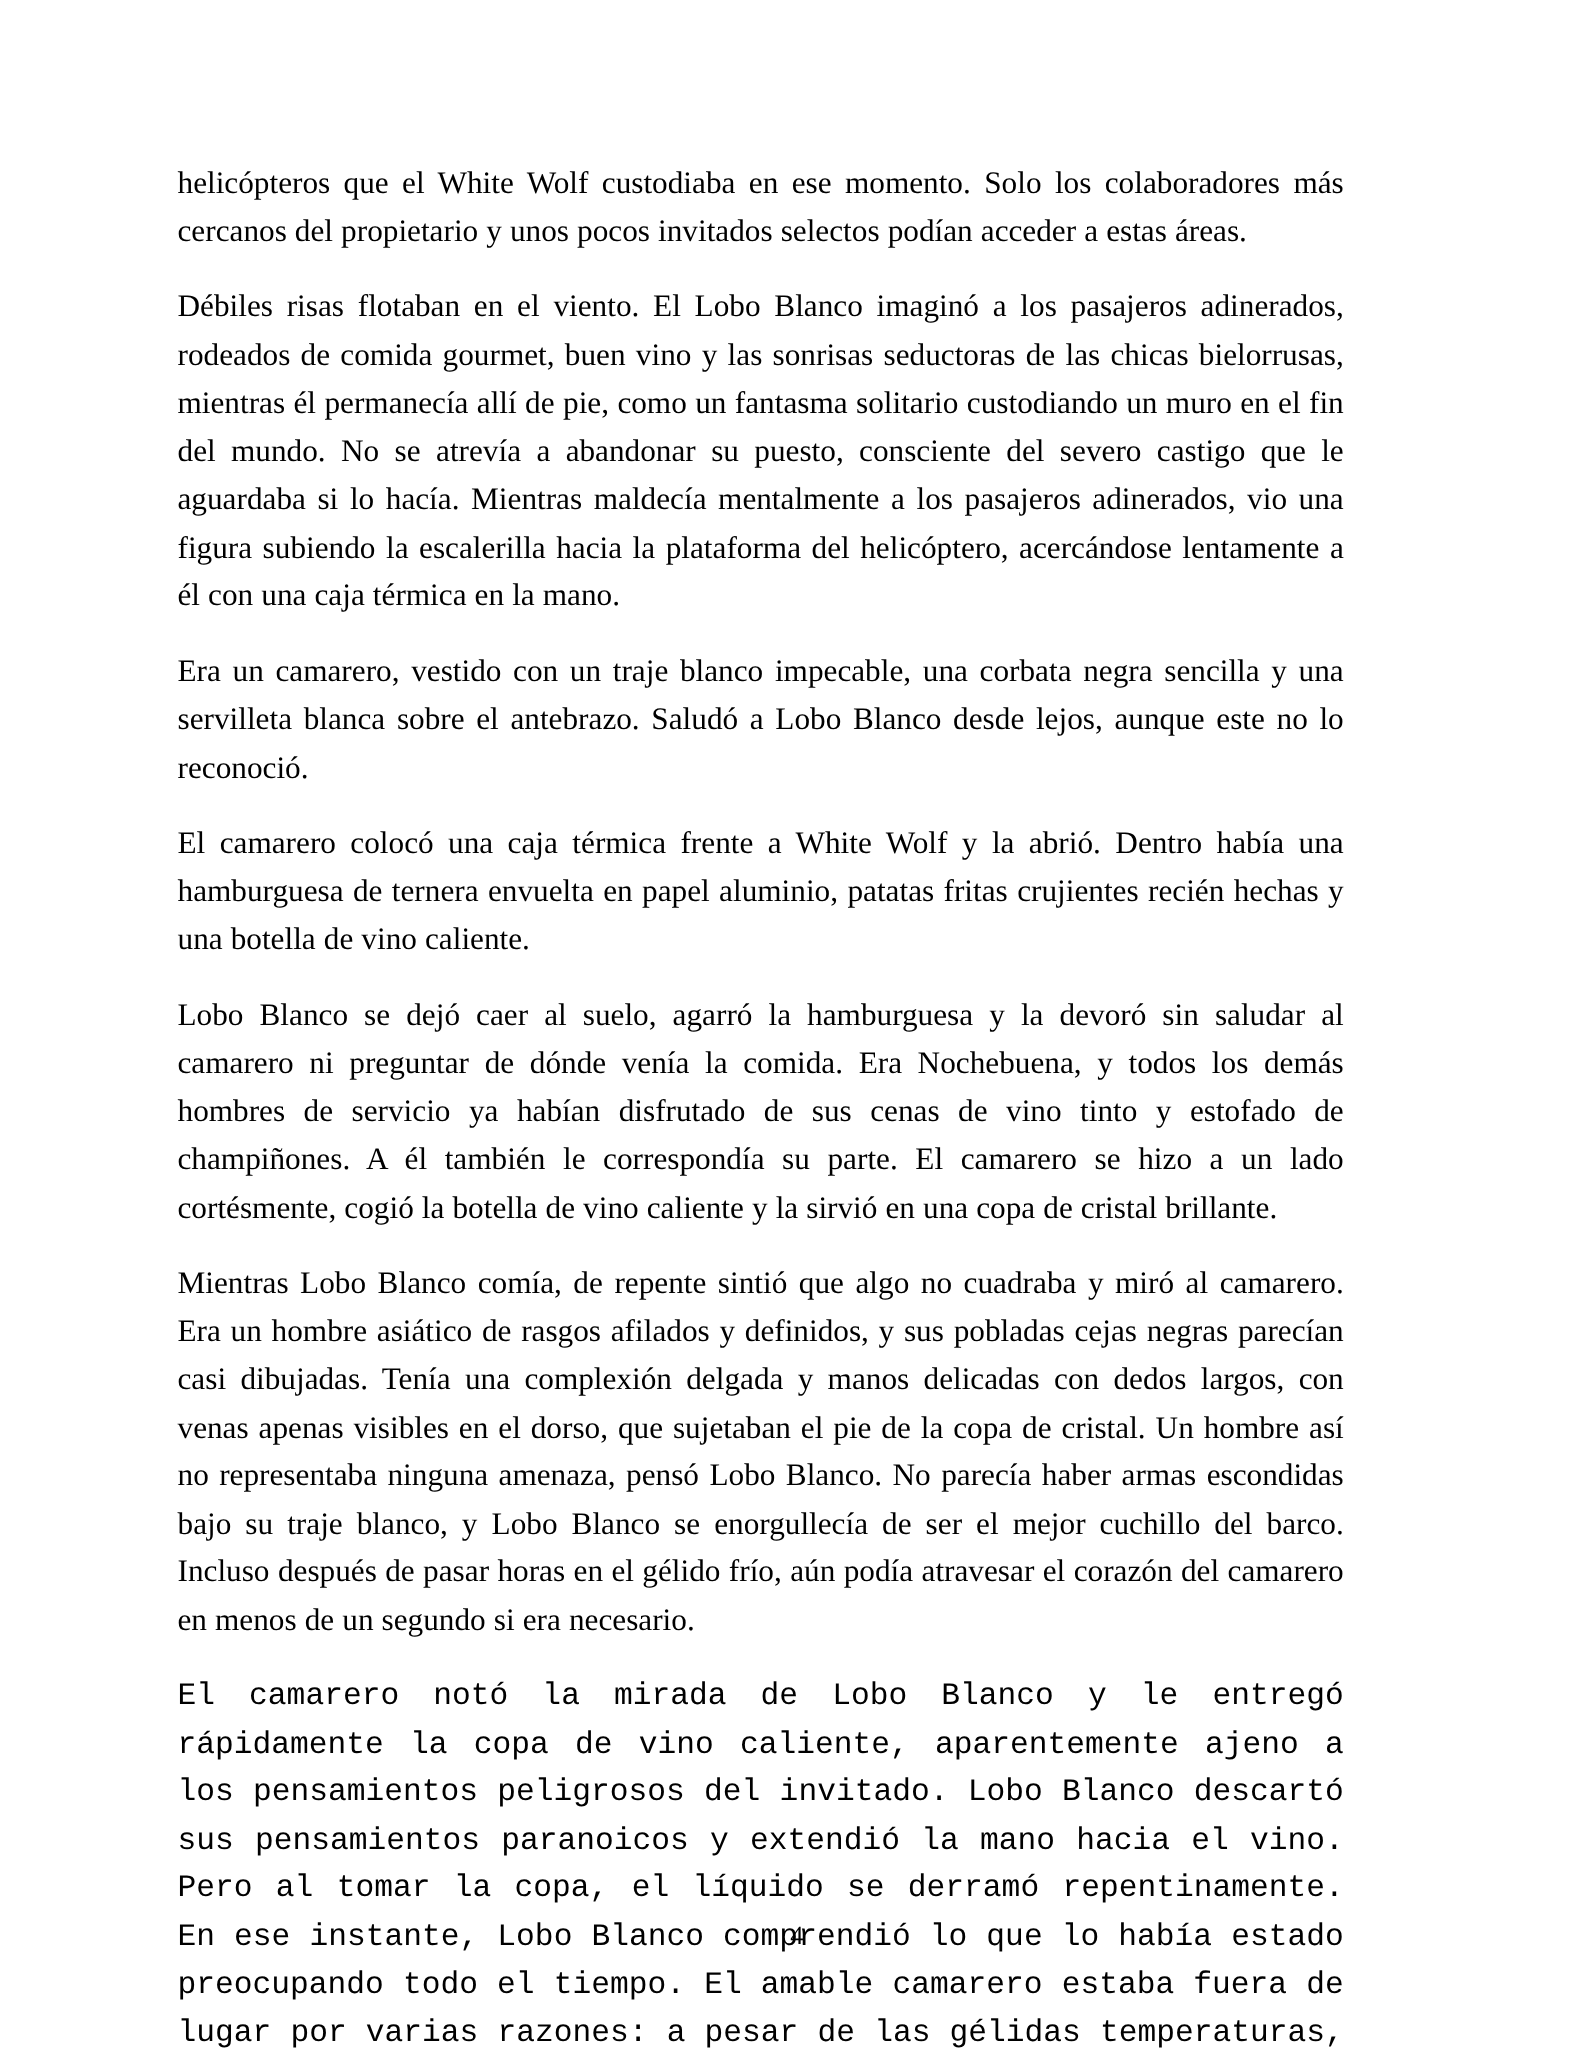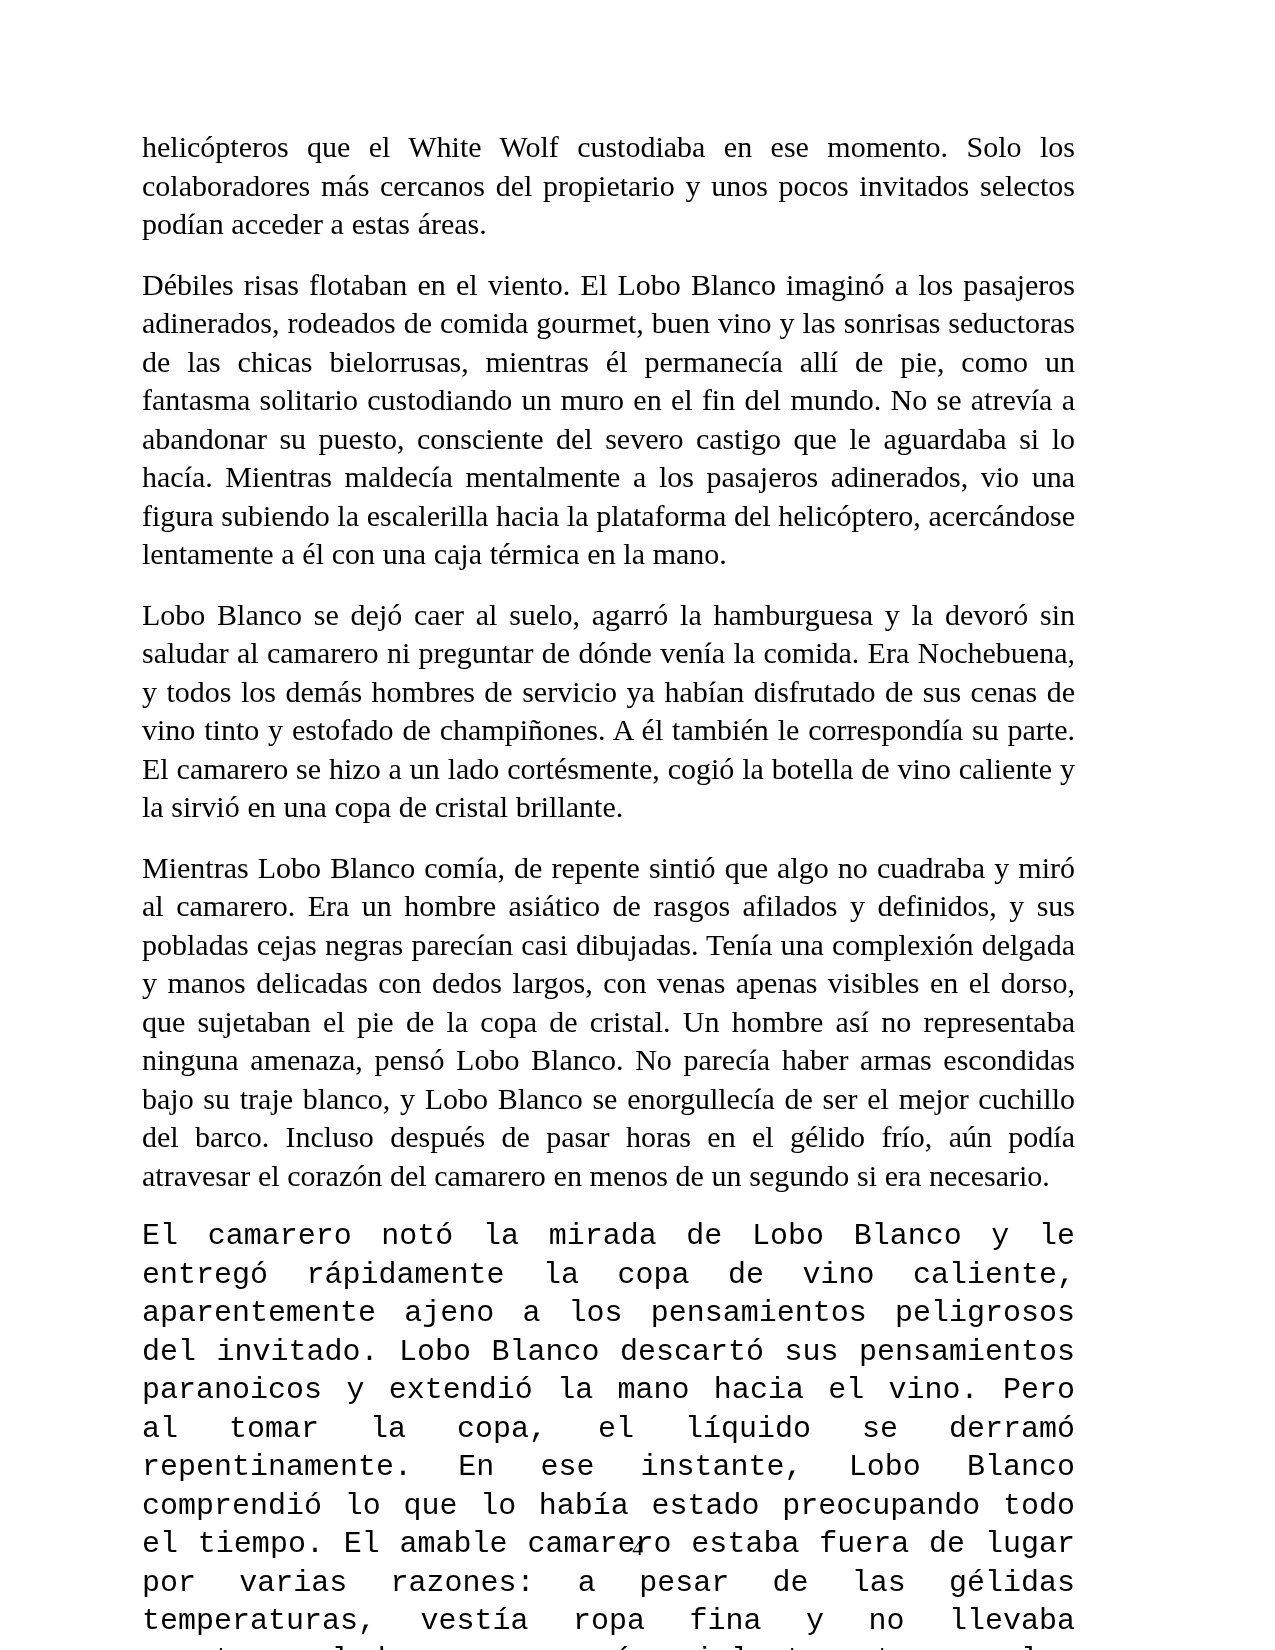--- a/index.html
+++ b/index.html
@@ -21,21 +21,21 @@
     box-sizing: border-box;
     overflow: hidden;
   }
   .content {
     position: absolute;
     left: 142px;
     top: 128px;
     width: 933px;
   }
   .para {
-    font-size: 30px;
+    font-size: 25px;
     line-height: 38.5px;
     text-align: justify;
     text-justify: inter-word;
     margin: 0 0 22px 0;
     hyphens: none;
     -webkit-hyphens: none;
     word-spacing: 0.2px;
   }
   .para:last-child {
     margin-bottom: 0;
@@ -54,20 +54,22 @@
   }
 </style>
 </head>
 <body>
 
 <div class="page">
 
   <div class="content">
     <p class="para">helicópteros que el White Wolf custodiaba en ese momento. Solo los colaboradores más cercanos del propietario y unos pocos invitados selectos podían acceder a estas áreas.</p>
     <p class="para">Débiles risas flotaban en el viento. El Lobo Blanco imaginó a los pasajeros adinerados, rodeados de comida gourmet, buen vino y las sonrisas seductoras de las chicas bielorrusas, mientras él permanecía allí de pie, como un fantasma solitario custodiando un muro en el fin del mundo. No se atrevía a abandonar su puesto, consciente del severo castigo que le aguardaba si lo hacía. Mientras maldecía mentalmente a los pasajeros adinerados, vio una figura subiendo la escalerilla hacia la plataforma del helicóptero, acercándose lentamente a él con una caja térmica en la mano.</p>
+    <p class="para">Era un camarero, vestido con un traje blanco impecable, una corbata negra sencilla y una servilleta blanca sobre el antebrazo. Saludó a Lobo Blanco desde lejos, aunque este no lo reconoció.</p>
+    <p class="para">El camarero colocó una caja térmica frente a White Wolf y la abrió. Dentro había una hamburguesa de ternera envuelta en papel aluminio, patatas fritas crujientes recién hechas y una botella de vino caliente.</p>
     <p class="para">Lobo Blanco se dejó caer al suelo, agarró la hamburguesa y la devoró sin saludar al camarero ni preguntar de dónde venía la comida. Era Nochebuena, y todos los demás hombres de servicio ya habían disfrutado de sus cenas de vino tinto y estofado de champiñones. A él también le correspondía su parte. El camarero se hizo a un lado cortésmente, cogió la botella de vino caliente y la sirvió en una copa de cristal brillante.</p>
     <p class="para">Mientras Lobo Blanco comía, de repente sintió que algo no cuadraba y miró al camarero. Era un hombre asiático de rasgos afilados y definidos, y sus pobladas cejas negras parecían casi dibujadas. Tenía una complexión delgada y manos delicadas con dedos largos, con venas apenas visibles en el dorso, que sujetaban el pie de la copa de cristal. Un hombre así no representaba ninguna amenaza, pensó Lobo Blanco. No parecía haber armas escondidas bajo su traje blanco, y Lobo Blanco se enorgullecía de ser el mejor cuchillo del barco. Incluso después de pasar horas en el gélido frío, aún podía atravesar el corazón del camarero en menos de un segundo si era necesario.</p>
     <p class="para">El camarero notó la mirada de Lobo Blanco y le entregó rápidamente la copa de vino caliente, aparentemente ajeno a los pensamientos peligrosos del invitado. Lobo Blanco descartó sus pensamientos paranoicos y extendió la mano hacia el vino. Pero al tomar la copa, el líquido se derramó repentinamente. En ese instante, Lobo Blanco comprendió lo que lo había estado preocupando todo el tiempo. El amable camarero estaba fuera de lugar por varias razones: a pesar de las gélidas temperaturas, vestía ropa fina y no llevaba guantes; el barco se mecía violentamente con las olas, y Lobo Blanco tuvo que sentarse para mantener el equilibrio mientras comía; sin embargo, el camarero se mantenía firme en el helipuerto cubierto de sal, como si</p>
   </div>
 
   <div class="page-number">4</div>
 
 </div>
 
 </body></html>

